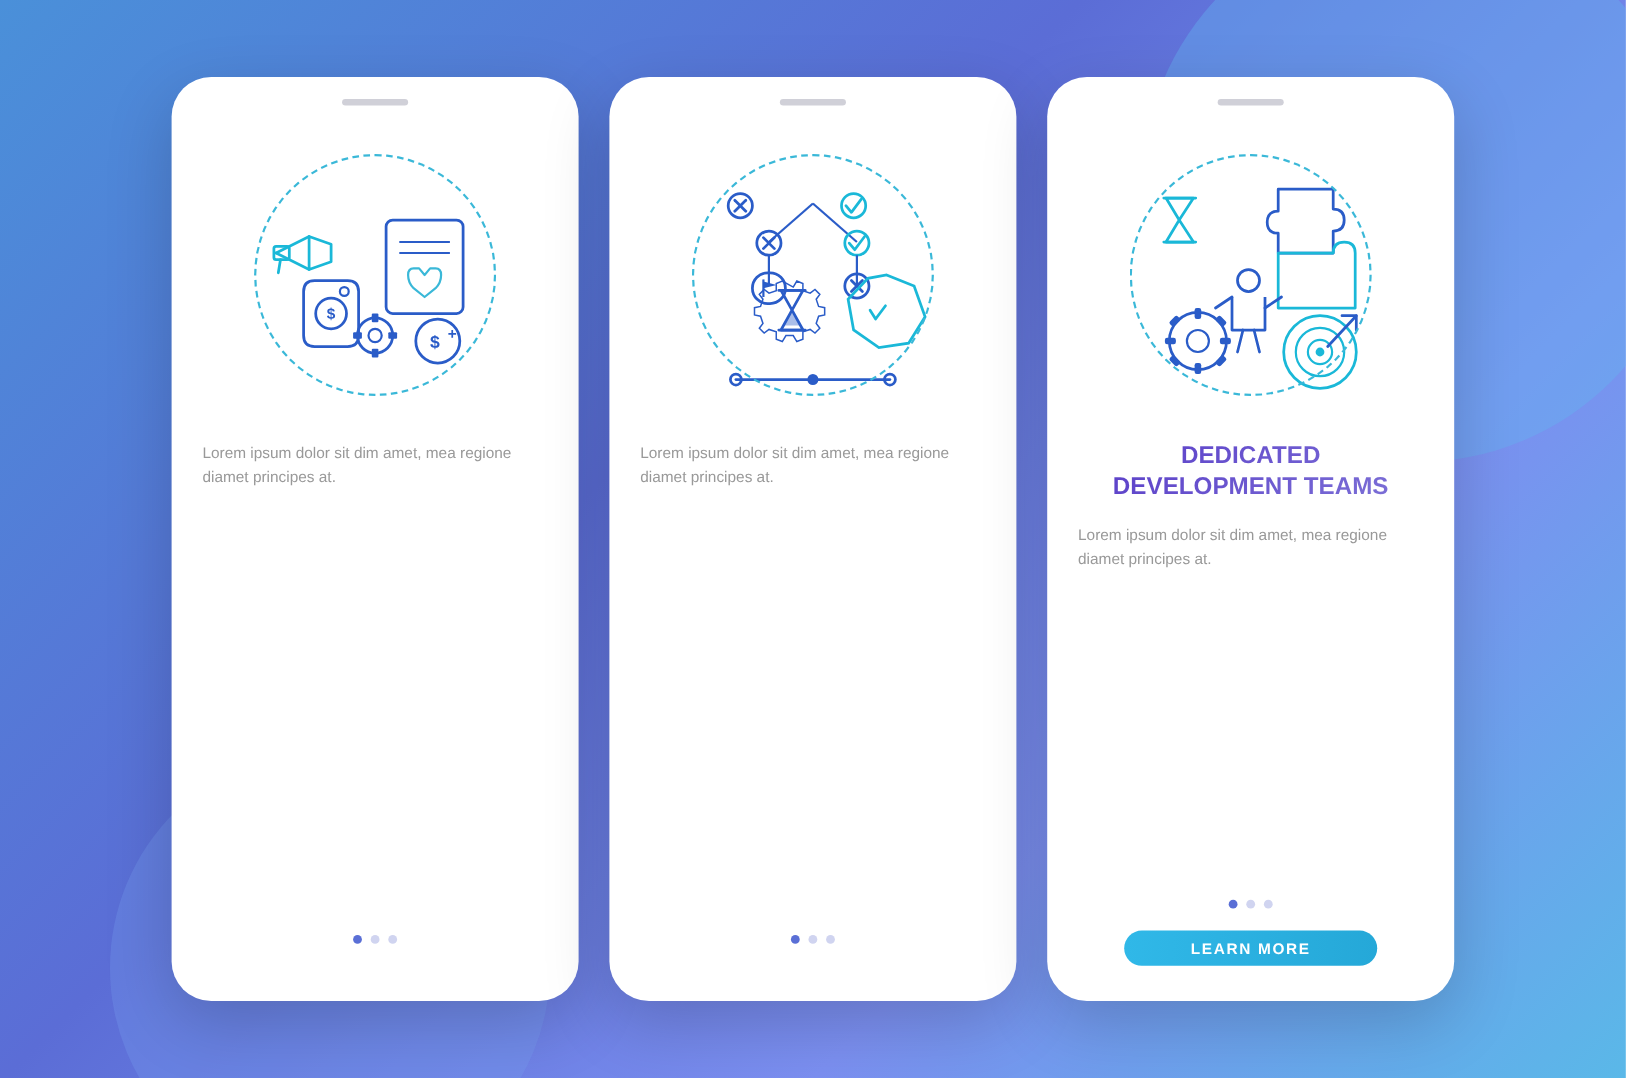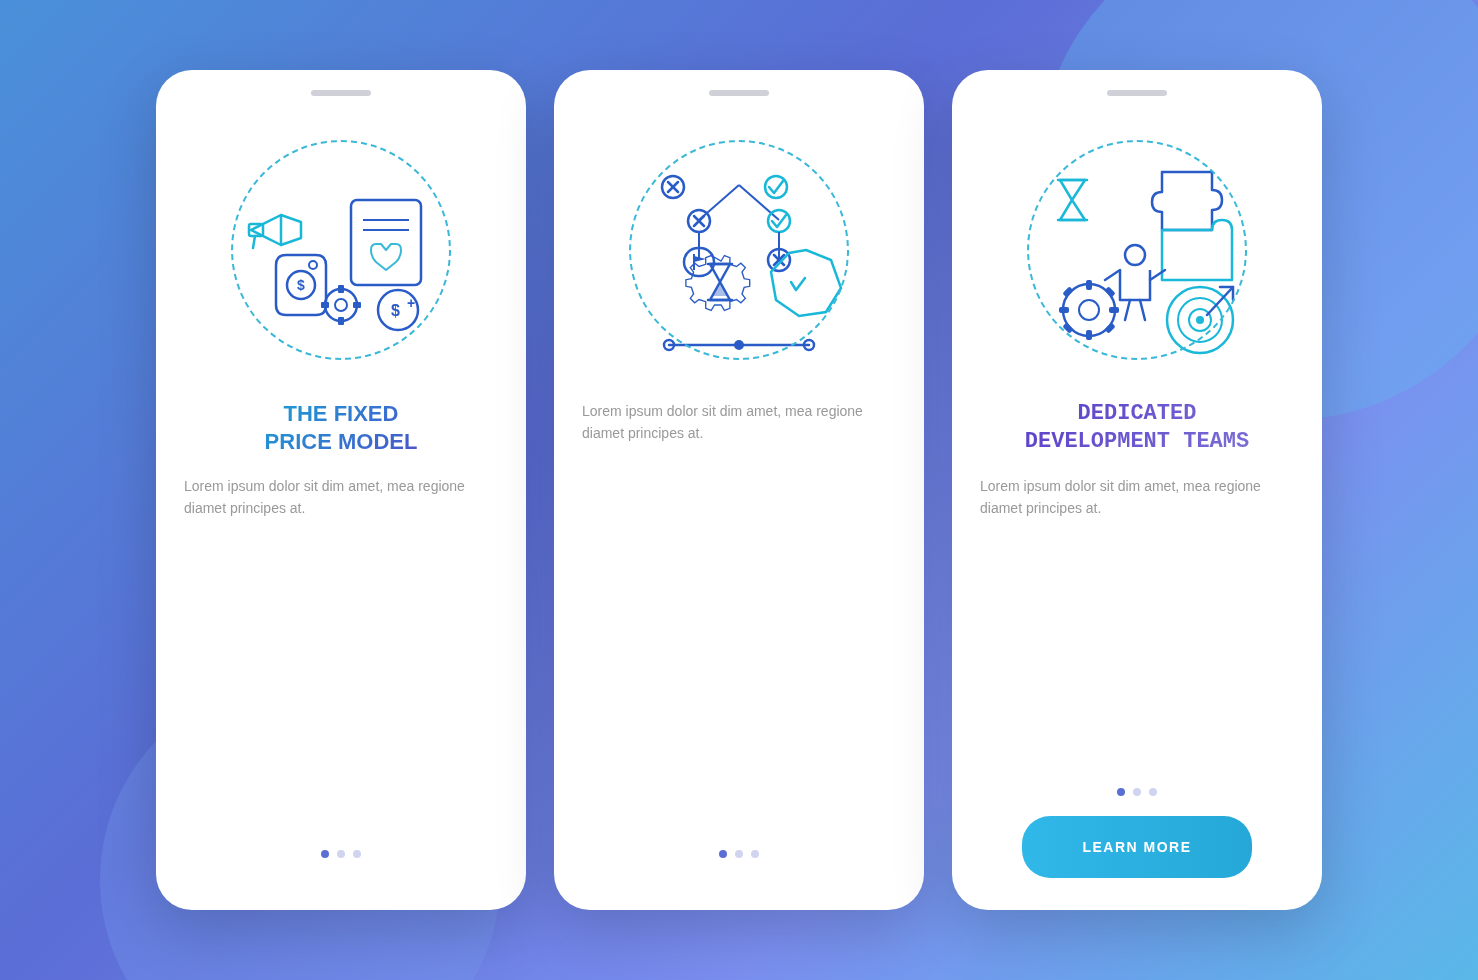--- a/index.html
+++ b/index.html
@@ -150,21 +150,21 @@
     }
     .dot.active { background: #5a6fd6; }
     .dot.inactive { background: #d0d4f0; }
 
     
     .learn-more-btn {
       background: linear-gradient(90deg, #30b8e8, #25a8d8);
       color: white;
       border: none;
       border-radius: 28px;
-      padding: 23px 60px;
+      padding: 8px 60px;
       font-size: 14px;
       font-weight: 700;
       letter-spacing: 1.5px;
       cursor: pointer;
       text-transform: uppercase;
       margin-top: auto;
     }
 
     .spacer { flex: 1; }
   </style>
@@ -217,22 +217,20 @@
         </g>
 
         <g transform="translate(155, 158)">
           <circle cx="22" cy="22" r="20" stroke="#2a5cc8" stroke-width="2.5" fill="none"></circle>
           <text x="15" y="28" font-size="16" fill="#2a5cc8" font-weight="bold">$</text>
           <text x="31" y="20" font-size="14" fill="#2a5cc8" font-weight="bold">+</text>
         </g>
       </svg>
     </div>
 
-    <div class="card-title blue-gradient" style="white-space: pre-line;">THE FIXED
-PRICE MODEL</div>
 
     <div class="card-description">Lorem ipsum dolor sit dim amet, mea regione diamet principes at.</div>
 
     <div class="spacer"></div>
 
     <div class="dots-indicator">
       <div class="dot active"></div>
       <div class="dot inactive"></div>
       <div class="dot inactive"></div>
     </div>
@@ -381,21 +379,21 @@
           <line x1="68" y1="2" x2="42" y2="30" stroke="#2a5cc8" stroke-width="2.5" stroke-linecap="round"></line>
           <polyline points="55,2 68,2 68,15" stroke="#2a5cc8" stroke-width="2.5" fill="none" stroke-linejoin="round" stroke-linecap="round"></polyline>
         </g>
 
         <g transform="translate(148, 155)">
           
         </g>
       </svg>
     </div>
 
-    <div class="card-title purple-gradient" style="white-space: pre-line; font-family: Liberation Mono, monospace;">DEDICATED
+    <div class="card-title purple-gradient" style="white-space: pre-line;">DEDICATED
 DEVELOPMENT TEAMS</div>
 
     <div class="card-description">Lorem ipsum dolor sit dim amet, mea regione diamet principes at.</div>
 
     <div class="spacer"></div>
 
     <div class="dots-indicator">
       <div class="dot active"></div>
       <div class="dot inactive"></div>
       <div class="dot inactive"></div>

